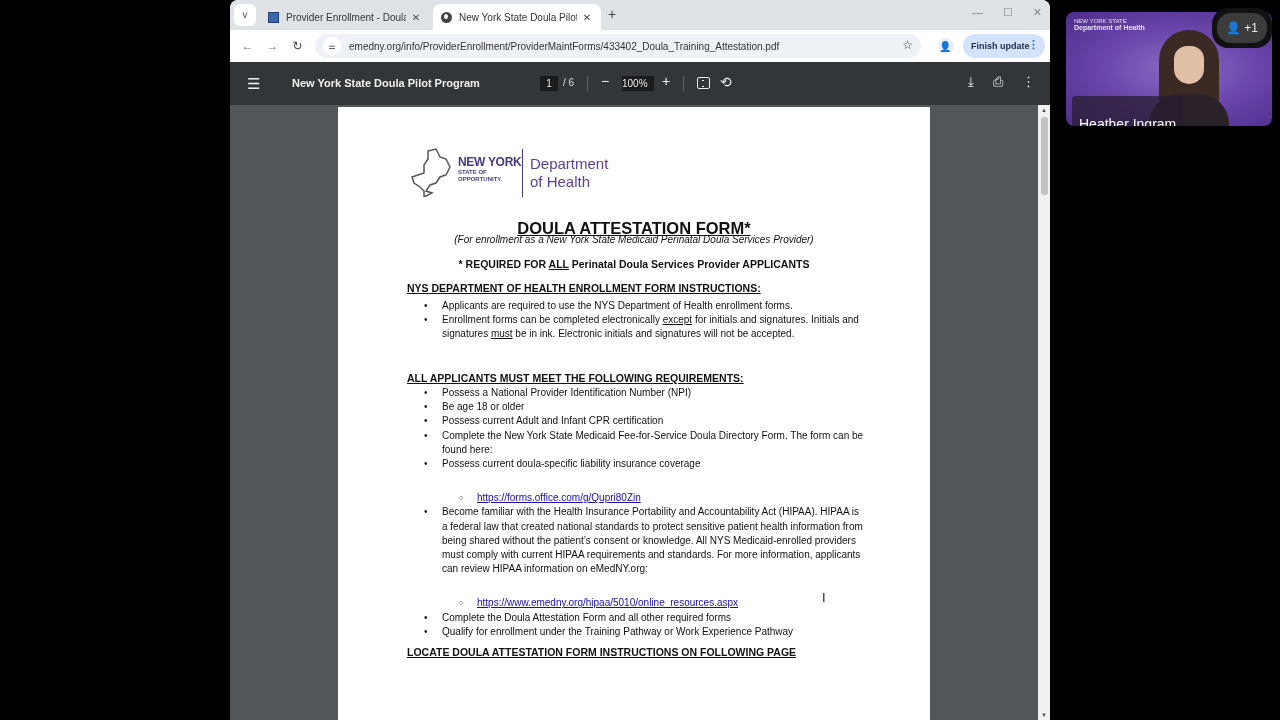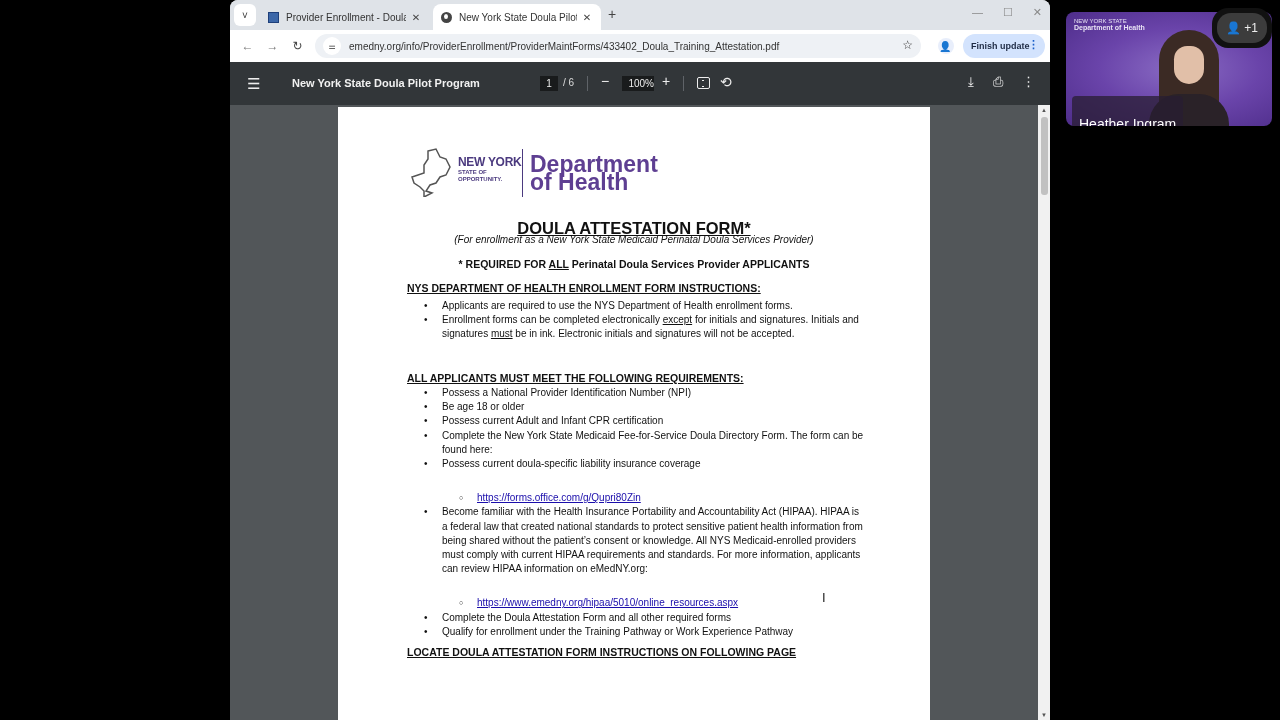--- a/index.html
+++ b/index.html
@@ -34,41 +34,41 @@
   .finish-update .kebab { position: absolute; right: 6px; top: 4px; font-size: 11px; color: #1a5fc9; }
 
   
   .pdf-toolbar { position: absolute; left: 0; top: 62px; width: 820px; height: 43px; background: #323639; color: #f1f1f1; }
   .pdf-menu { position: absolute; left: 17px; top: 13px; font-size: 15px; color: #eee; }
   .pdf-title { position: absolute; left: 47px; top: 15px; font-size: 11px; font-weight: bold; color: #f1f1f1; padding-left: 15px; }
   .page-box { position: absolute; left: 310px; top: 14px; width: 18px; height: 15px; background: #191b1c; font-size: 10px; text-align: center; line-height: 15px; color: #eee; }
   .page-total { position: absolute; left: 333px; top: 15px; font-size: 10px; color: #ddd; }
   .sep { position: absolute; top: 14px; width: 1px; height: 15px; background: #5f6368; }
   .zoom-minus { position: absolute; left: 371px; top: 11px; font-size: 14px; color: #eee; }
-  .zoom-box { position: absolute; left: 392px; top: 14px; width: 32px; height: 15px; background: #191b1c; font-size: 10px; text-align: right; line-height: 15px; color: #eee; }
+  .zoom-box { position: absolute; left: 392px; top: 14px; width: 32px; height: 15px; background: #191b1c; font-size: 10px; text-align: left; line-height: 15px; color: #eee; }
   .zoom-plus { position: absolute; left: 432px; top: 11px; font-size: 14px; color: #eee; }
   .fit-icon { position: absolute; left: 467px; top: 15px; width: 13px; height: 12px; border: 1.5px solid #eee; border-radius: 2px; }
   .fit-icon::after { content: ""; position: absolute; left: 4px; top: 2px; width: 2px; height: 5px; border-top: 1px solid #eee; border-bottom: 1px solid #eee; }
   .rotate-icon { position: absolute; left: 490px; top: 12px; font-size: 14px; color: #eee; }
   .dl-icon { position: absolute; left: 738px; top: 12px; font-size: 13px; color: #eee; }
   .print-icon { position: absolute; left: 763px; top: 12px; font-size: 13px; color: #eee; }
   .more-icon { position: absolute; left: 792px; top: 12px; font-size: 13px; color: #eee; }
 
   .pdf-area { position: absolute; left: 0; top: 105px; width: 820px; height: 615px; background: #525659; overflow: hidden; }
   .scrollbar { position: absolute; right: 0; top: 0; width: 12px; height: 615px; background: #f1f1f1; }
   .scroll-up { position: absolute; left: 3px; top: 2px; font-size: 6px; color: #555; }
   .scroll-thumb { position: absolute; left: 3px; top: 12px; width: 7px; height: 78px; background: #c1c1c1; border-radius: 3px; }
   .scroll-down { position: absolute; left: 3px; bottom: 2px; font-size: 6px; color: #555; }
 
   .page { position: absolute; left: 108px; top: 2px; width: 592px; height: 640px; background: #fff; color: #111; }
   .logo { position: absolute; left: 72px; top: 40px; width: 220px; height: 52px; }
   .logo-ny { position: absolute; left: 48px; top: 8px; font-size: 12px; font-weight: bold; color: #4b3a7f; letter-spacing: -0.3px; }
   .logo-sub { position: absolute; left: 48px; top: 22px; font-size: 6px; font-weight: bold; color: #4b3a7f; line-height: 7px; }
   .logo-divider { position: absolute; left: 112px; top: 2px; width: 1px; height: 48px; background: #4b3a7f; }
-  .logo-doh { position: absolute; left: 120px; top: 8px; font-size: 23px; font-weight: bold; color: #5e3f92; line-height: 18px; }
+  .logo-doh { position: absolute; left: 120px; top: 8px; font-size: 15px; font-weight: normal; color: #5e3f92; line-height: 18px; }
 
   .doc-title { position: absolute; left: 0; top: 97px; width: 592px; text-align: center; font-size: 16.5px; font-weight: bold; text-decoration: underline; margin-top: 15px; }
   .doc-subtitle { position: absolute; left: 0; top: 127px; width: 592px; text-align: center; font-size: 10px; font-style: italic; }
   .doc-required { position: absolute; left: 0; top: 151px; width: 592px; text-align: center; font-size: 10.5px; font-weight: bold; }
   .u { text-decoration: underline; }
   .section-head { position: absolute; left: 69px; font-size: 10.5px; font-weight: bold; text-decoration: underline; }
   .bullets { position: absolute; left: 69px; width: 460px; list-style: none; font-size: 10px; line-height: 14.2px; }
   .bullets li { position: relative; padding-left: 35px; }
   .bullets li::before { content: "•"; position: absolute; left: 17px; }
   .bullets li.sub { padding-left: 70px; margin-top: 20px; }

